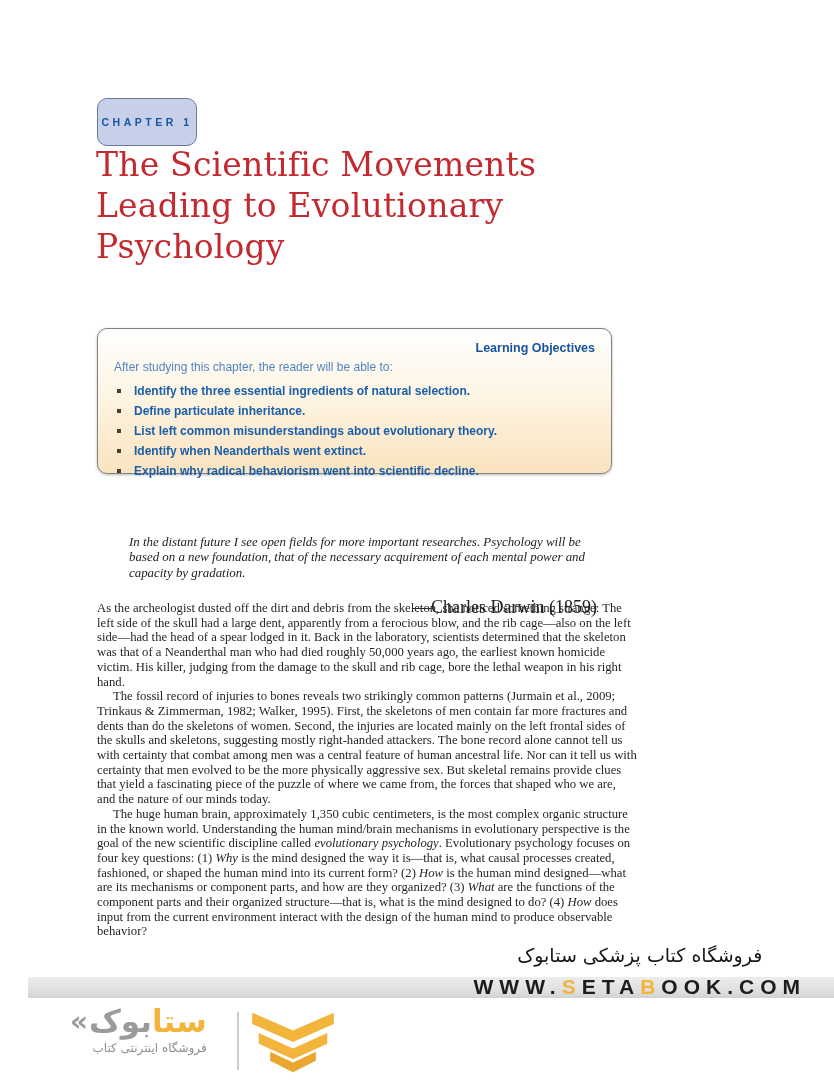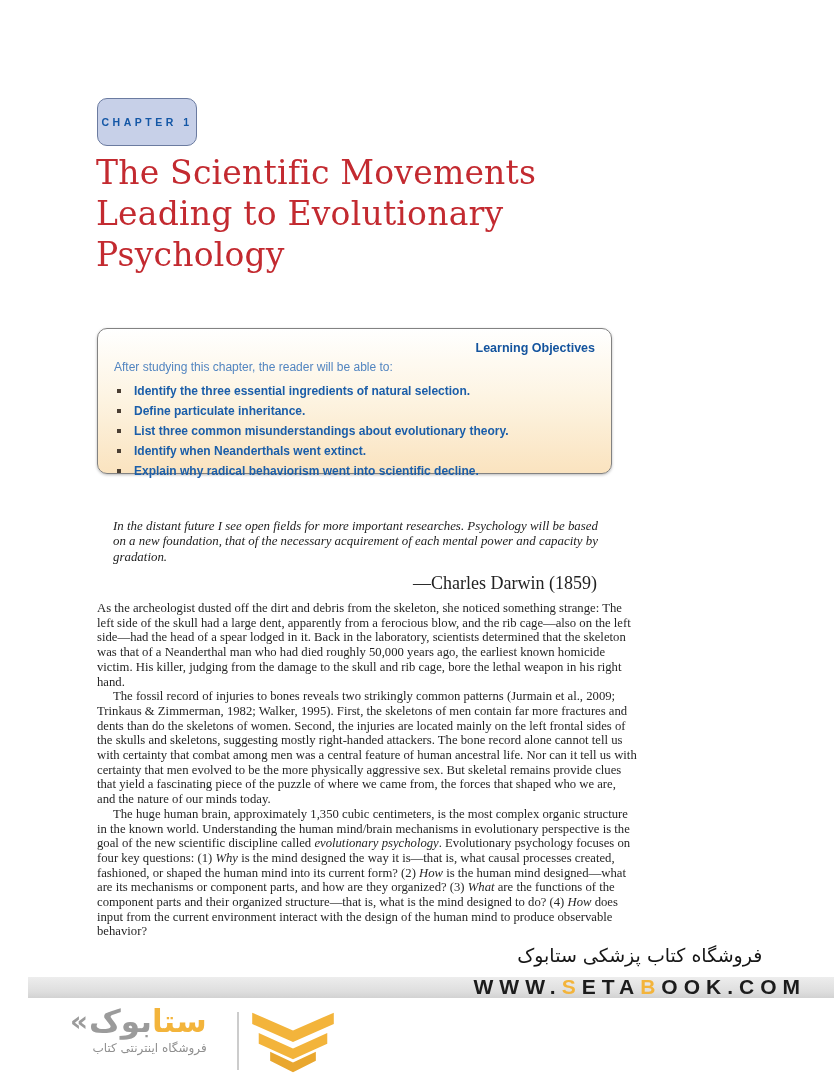--- a/index.html
+++ b/index.html
@@ -17,21 +17,21 @@
     border:1.5px solid #6b7ba0;border-radius:10px;
     display:flex;align-items:center;justify-content:center;
   }
   .chapter-badge span{
     font-family:"Liberation Sans", sans-serif;
     font-size:10.5px;font-weight:bold;letter-spacing:3.5px;
     color:var(--badge-text,#1457a6);
   }
   
   .chapter-title{
-    position:absolute;left:96px;top:152px;margin:0;
+    position:absolute;left:96px;top:144px;margin:0;
     font-family:"DejaVu Serif", serif;
     font-size:33px;line-height:41px;font-weight:500;
     color:var(--title-red,#c32a30);
     letter-spacing:0.2px;
   }
   .chapter-title span{display:block;}
   
   .lo-box{
     position:absolute;left:97px;top:328px;width:481px;height:120px;
     padding:12px 16px;
@@ -53,21 +53,21 @@
     font-family:"Liberation Sans", sans-serif;
     font-size:12px;font-weight:bold;color:var(--objective-blue,#1b5ea9);
   }
   .lo-list li::before{
     content:"";position:absolute;left:3px;top:5px;width:4px;height:4px;
     background:#4b3f33;
   }
   
   .epigraph{position:absolute;left:113px;top:519px;width:490px;}
   .epigraph p{
-    margin:0;font-style:italic;font-size:12.9px;line-height:15.3px;color:#222222;
+    margin:16px;font-style:italic;font-size:12.9px;line-height:15.3px;color:#222222;
   }
   .epigraph .attr{
     text-align:right;font-size:18px;color:#222222;margin-top:8px;padding-right:6px;
   }
   
   .article{
     position:absolute;left:97px;top:601px;width:540px;z-index:1;
   }
   .article p{
     margin:0;font-size:12.7px;line-height:14.7px;color:#262626;
@@ -126,21 +126,21 @@
     <span>Leading to Evolutionary</span>
     <span>Psychology</span>
   </h1>
 
   <div class="lo-box">
     <div class="lo-head">Learning Objectives</div>
     <div class="lo-sub">After studying this chapter, the reader will be able to:</div>
     <ul class="lo-list" id="lo-list">
         <li>Identify the three essential ingredients of natural selection.</li>
         <li>Define particulate inheritance.</li>
-        <li>List three common misunderstandings about evolutionary theory.</li>
+        <li>List left common misunderstandings about evolutionary theory.</li>
         <li>Identify when Neanderthals went extinct.</li>
         <li>Explain why radical behaviorism went into scientific decline.</li>
       </ul>
   </div>
 
   <div class="epigraph">
     <p>In the distant future I see open fields for more important researches. Psychology will be based on a new foundation, that of the necessary acquirement of each mental power and capacity by gradation.</p>
     <div class="attr">—Charles Darwin (1859)</div>
   </div>
 

